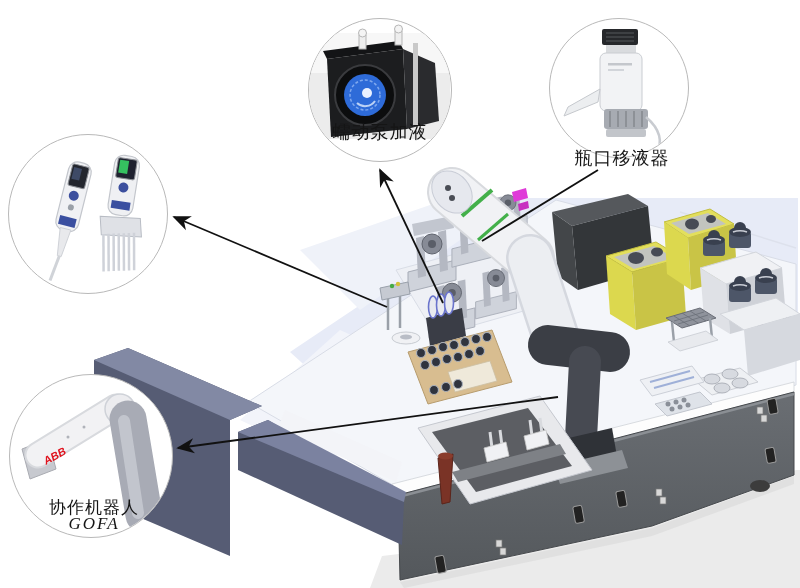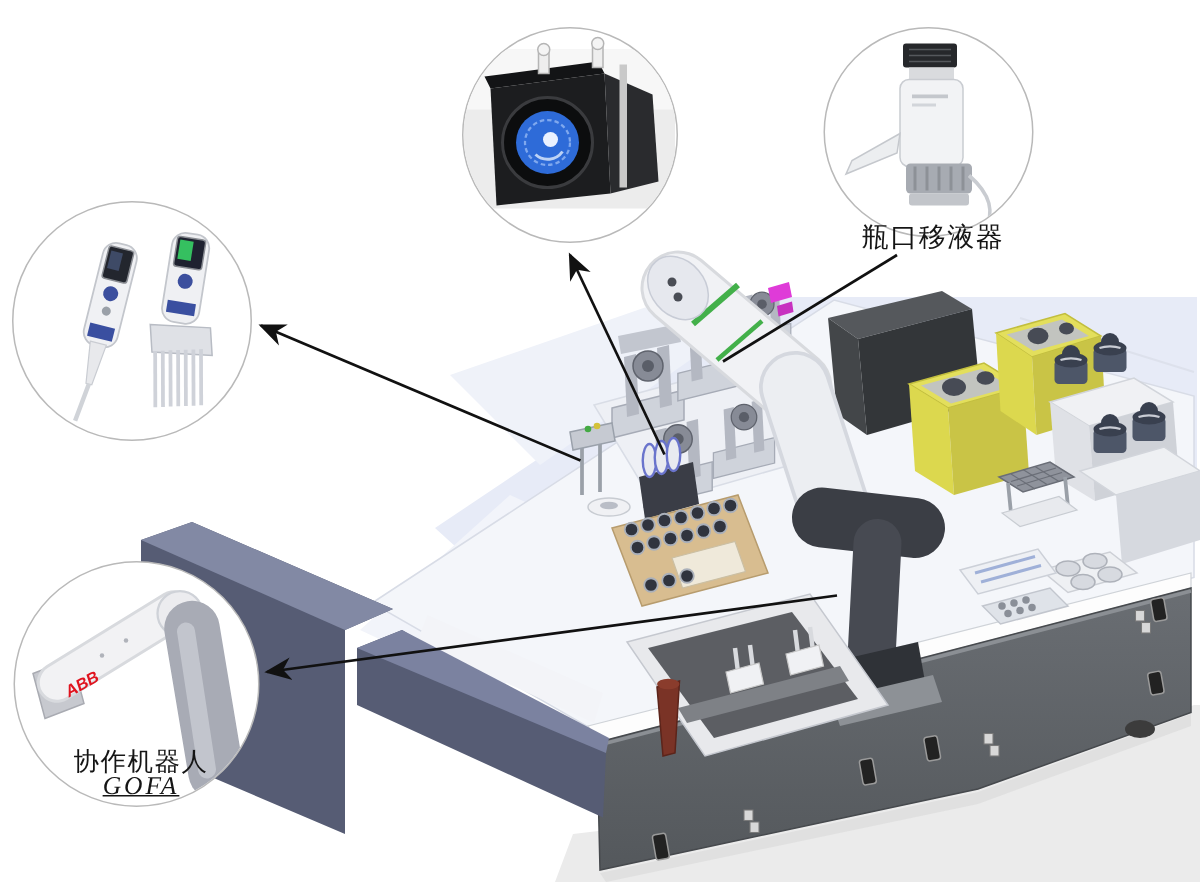--- a/index.html
+++ b/index.html
@@ -322,20 +322,21 @@
       <circle cx="56" cy="76" r="15" fill="none" stroke="#7fa8ee" stroke-width="1.5" stroke-dasharray="3 2"></circle>
       <circle cx="58" cy="74" r="5" fill="#eaf1ff"></circle>
       <path d="M48,84 A12,12 0 0 0 66,82" fill="none" stroke="#bcd2f5" stroke-width="2"></path>
       <rect x="50" y="16" width="7" height="14" fill="#eeeeee" stroke="#b5b5b5" stroke-width="1"></rect>
       <circle cx="53.5" cy="14" r="4" fill="#f4f4f4" stroke="#b5b5b5"></circle>
       <rect x="86" y="12" width="7" height="14" fill="#eeeeee" stroke="#b5b5b5" stroke-width="1"></rect>
       <circle cx="89.5" cy="10" r="4" fill="#f4f4f4" stroke="#b5b5b5"></circle>
       <rect x="104" y="24" width="5" height="82" fill="#c9c9c9"></rect>
     </svg>
   </div>
+  <div class="label" style="left:298px;top:122px;width:164px;">蠕动泵加液</div>
 
   <div class="callout" style="left:549px;top:18px;width:140px;height:140px;">
     <svg width="137" height="137" viewBox="0 0 137 137">
       <rect x="52" y="10" width="36" height="16" rx="2" fill="#26282b"></rect>
       <g stroke="#55585c" stroke-width="1">
           <line x1="56" y1="14" x2="84" y2="14"></line>
           <line x1="56" y1="18" x2="84" y2="18"></line>
           <line x1="56" y1="22" x2="84" y2="22"></line>
         </g>
       <rect x="56" y="26" width="30" height="9" fill="#d9dbde"></rect>
@@ -397,15 +398,15 @@
       <line x1="28" y1="80" x2="106" y2="32" stroke="#f2f2f4" stroke-width="23" stroke-linecap="round"></line>
       <circle cx="110" cy="34" r="15" fill="#ececef" stroke="#cfd2d8" stroke-width="1.5"></circle>
       <line x1="118" y1="44" x2="134" y2="140" stroke="#a8abb5" stroke-width="37" stroke-linecap="round"></line>
       <line x1="114" y1="46" x2="128" y2="138" stroke="#c2c5cd" stroke-width="12" stroke-linecap="round"></line>
       <circle cx="58" cy="62" r="1.5" fill="#b0b3ba"></circle>
         <circle cx="74" cy="52" r="1.5" fill="#b0b3ba"></circle>
       <text x="36" y="90" transform="rotate(-29 36 90)" font-size="11" font-weight="bold" font-style="italic" fill="#e0131e" font-family="Liberation Sans, sans-serif">ABB</text>
     </svg>
   </div>
   <div class="label small" style="left:14px;top:498px;width:160px;">协作机器人</div>
-  <div class="label small italic" style="left:14px;top:514px;width:160px;font-family:'Liberation Serif','DejaVu Serif',serif;text-decoration:underline;">GOFA</div>
+  <div class="label small italic" style="left:14px;top:514px;width:160px;font-family:'Liberation Serif','DejaVu Serif',serif;">GOFA</div>
 
 </div>
 
 </body></html>

